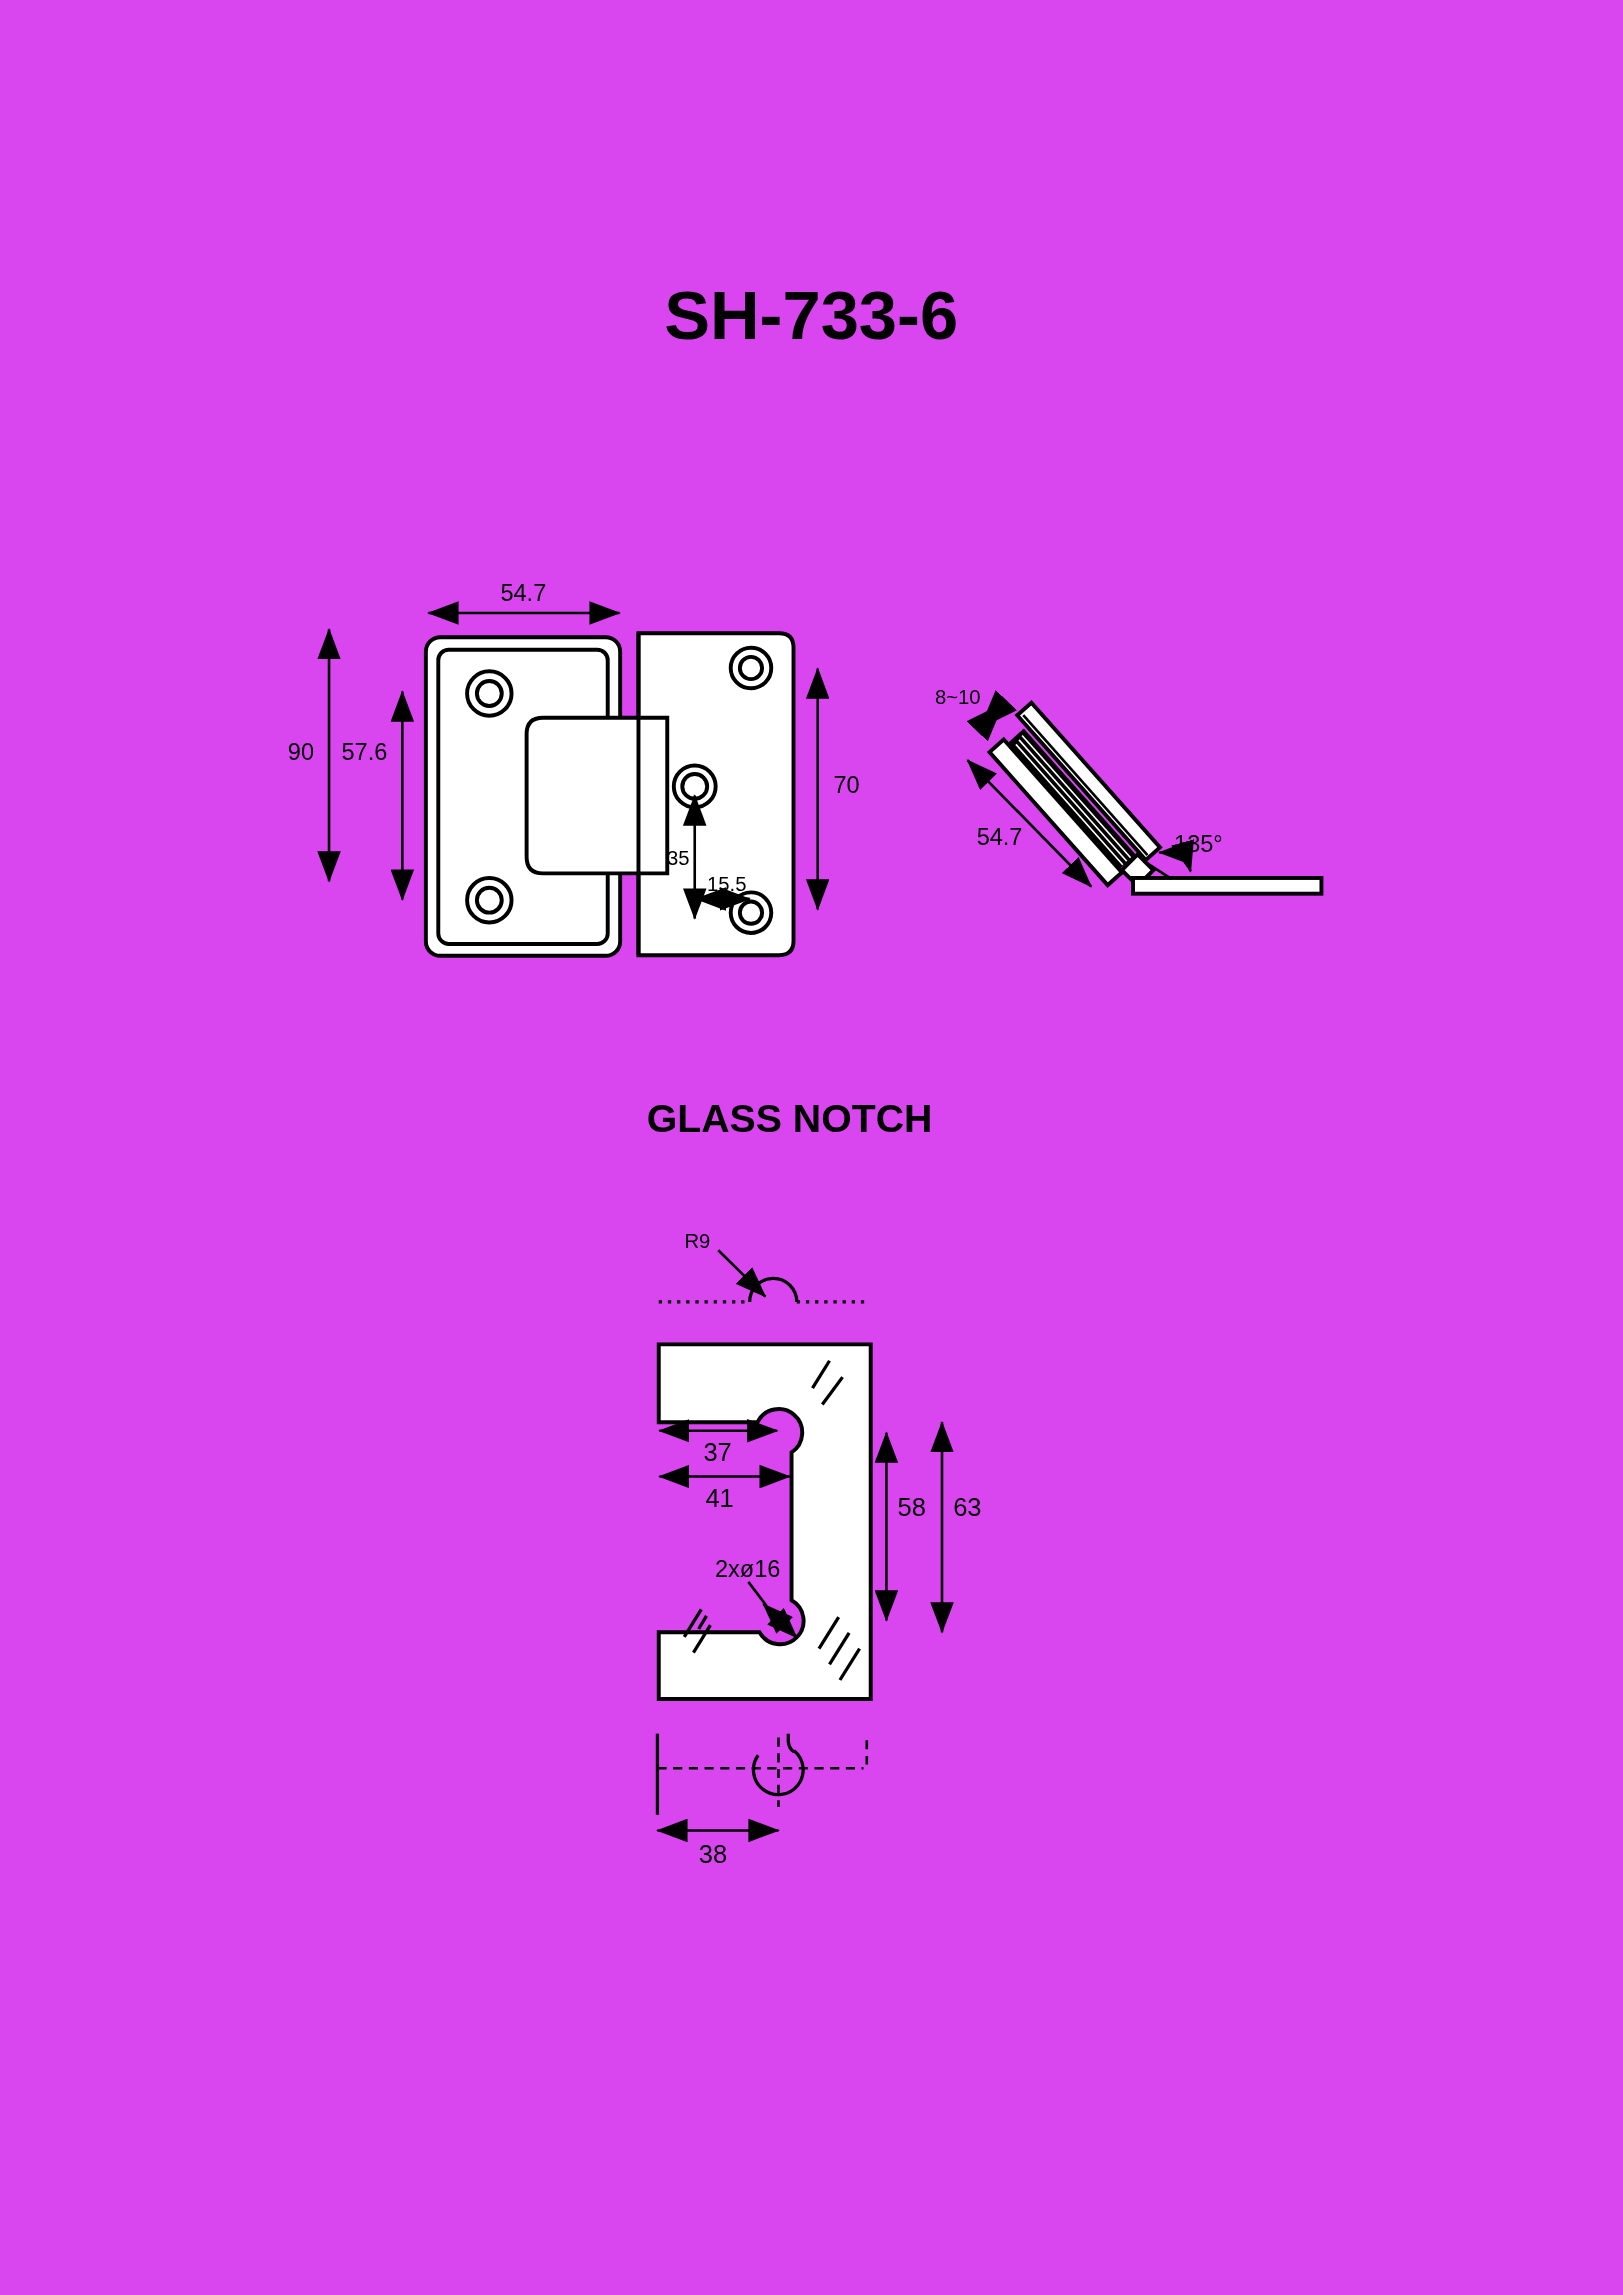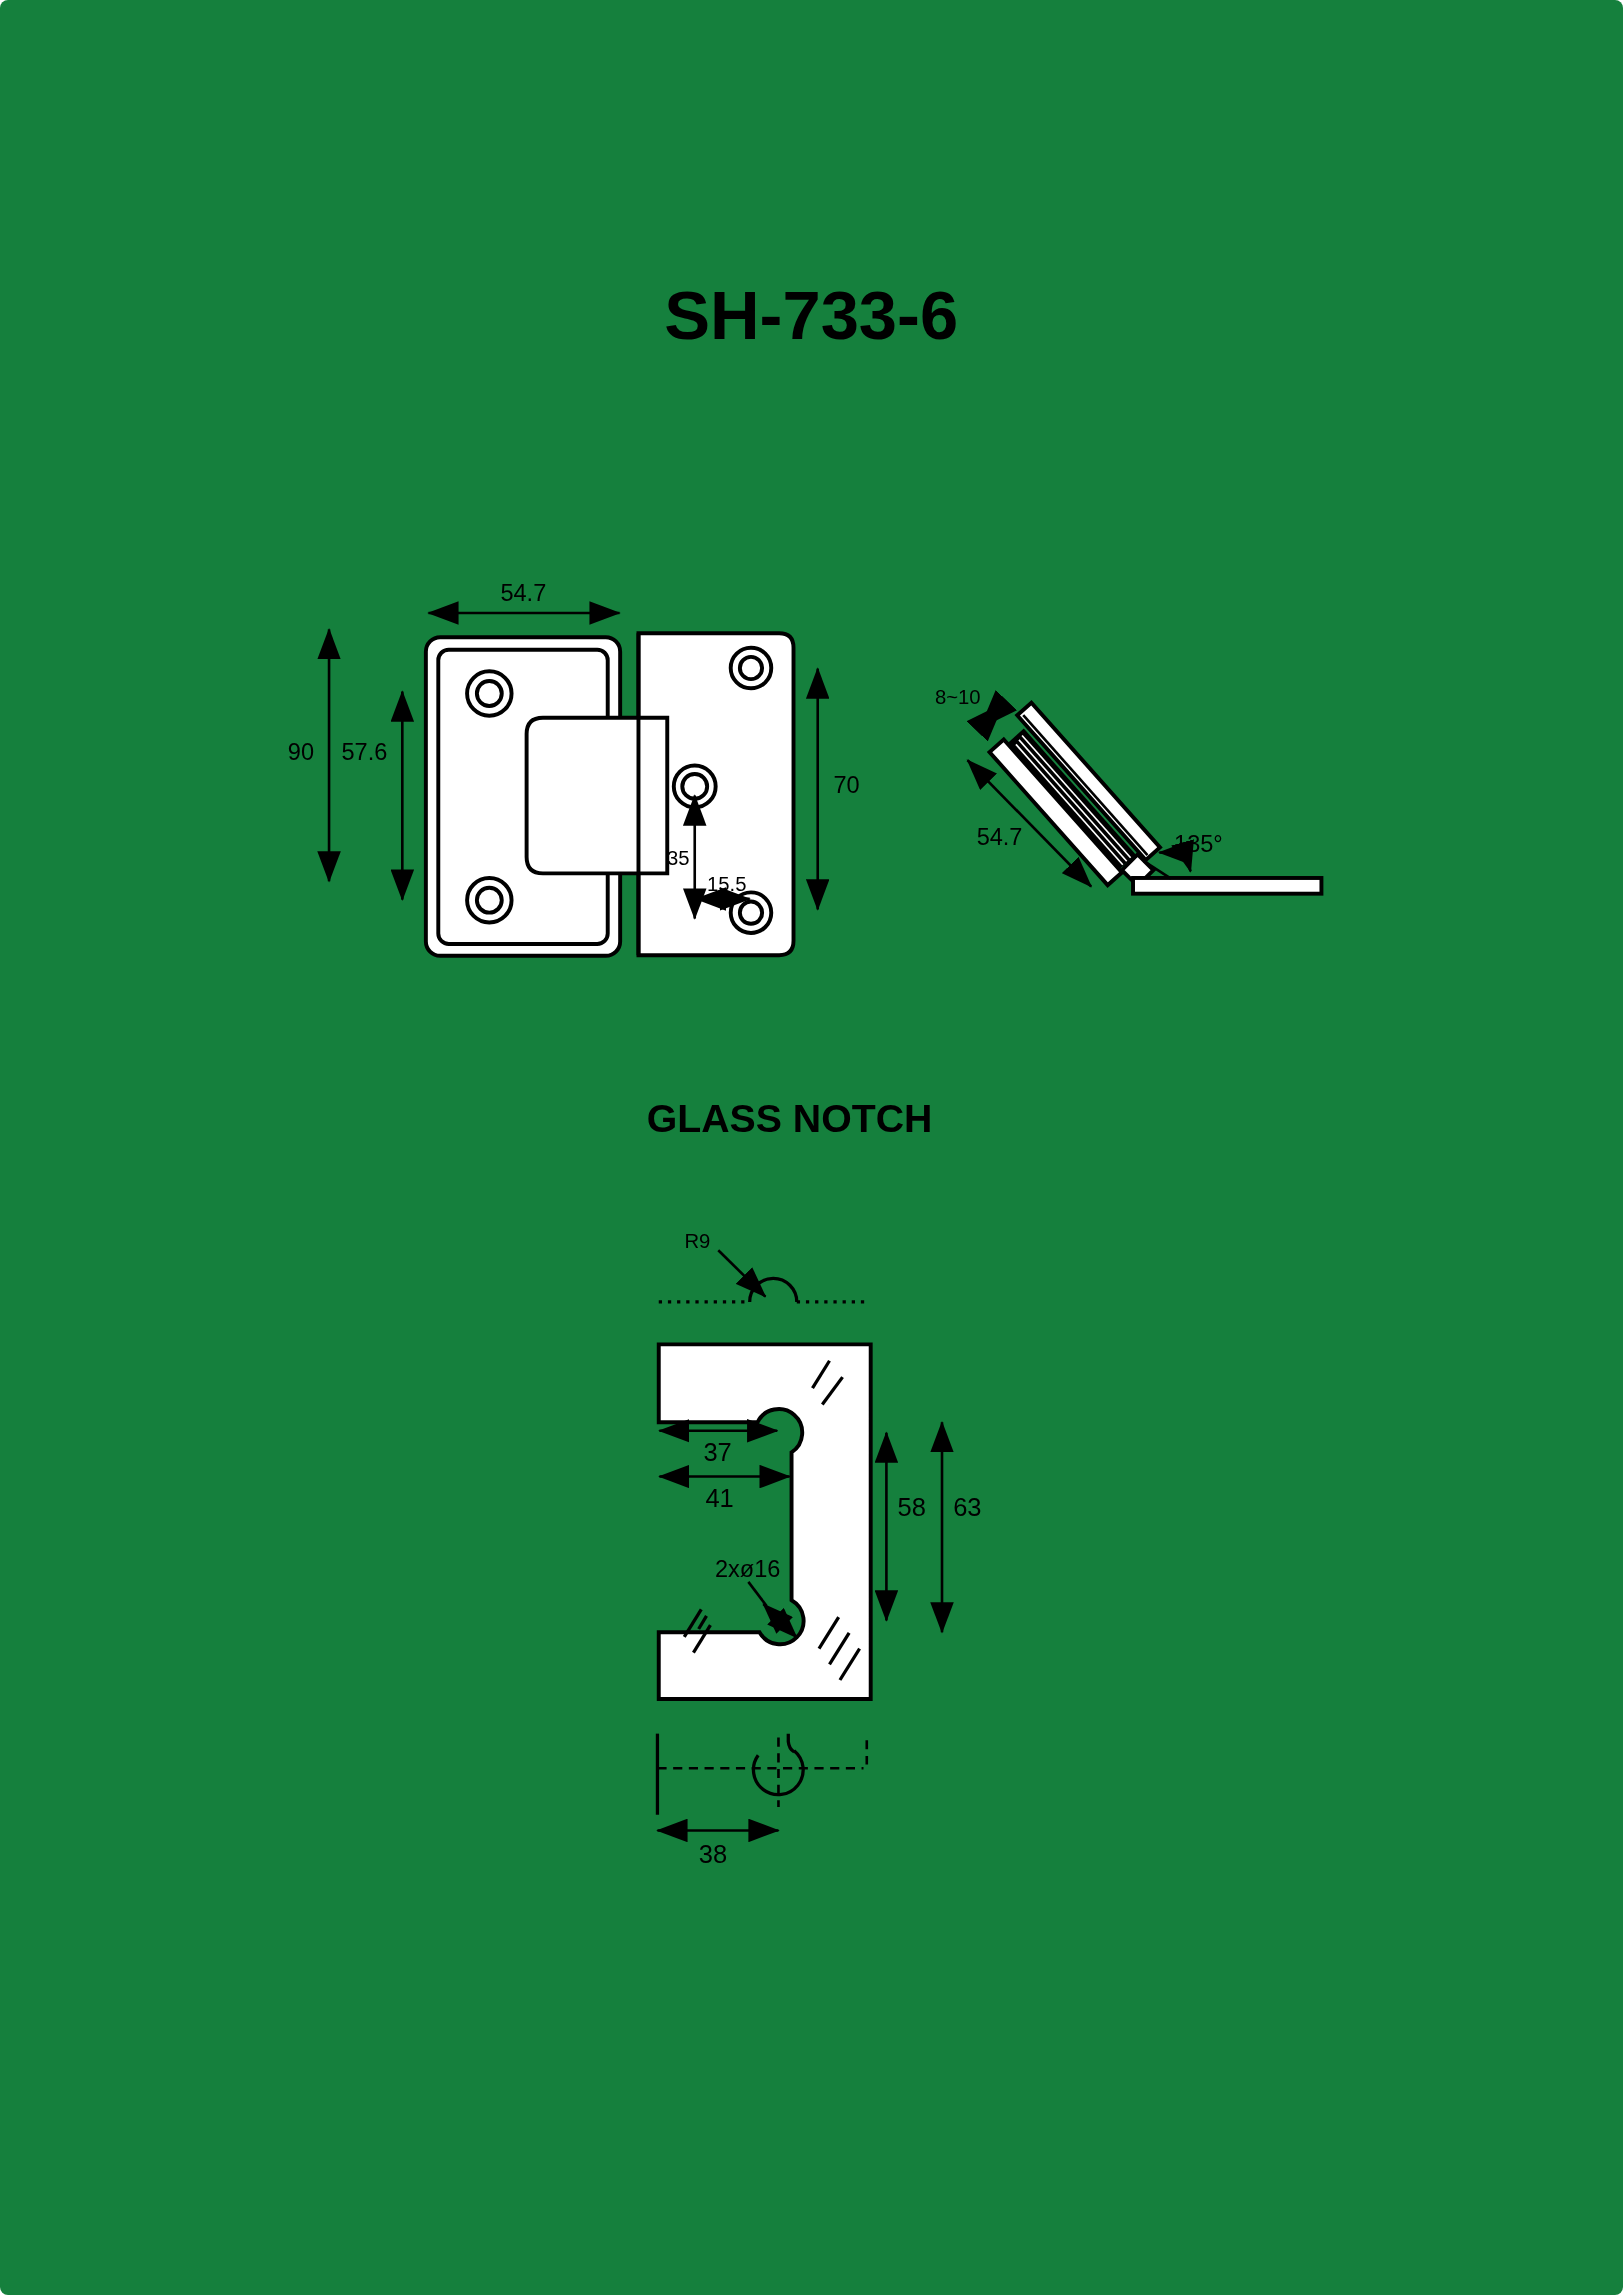--- a/index.html
+++ b/index.html
@@ -1,17 +1,17 @@
 <!DOCTYPE html>
 <html style="font-size:10.5px"><head>
 <meta charset="utf-8">
 <style>
   html,body{margin:0;padding:0;background:#ffffff;}
   body{font-family:"Liberation Sans", sans-serif;}
-  .sheet{position:relative;width:1623px;height:2295px;background:#15803d;overflow:hidden;border-radius:8px;}
+  .sheet{position:relative;width:1623px;height:2295px;background:#d946ef;overflow:hidden;}
   svg{display:block;}
   .title-text{font-family:"Liberation Sans", sans-serif;font-weight:bold;font-size:105px;fill:#000;}
   .h2-text{font-family:"Liberation Sans", sans-serif;font-weight:bold;font-size:60px;fill:#000;}
   .dim{font-family:"Liberation Sans", sans-serif;font-size:36px;fill:#000;}
   .dim-sm{font-family:"Liberation Sans", sans-serif;font-size:31px;fill:#000;}
   .dim-lg{font-family:"Liberation Sans", sans-serif;font-size:39px;fill:#000;}
   .outline{fill:#ffffff;stroke:#000000;stroke-width:6;}
   .thin{fill:none;stroke:#000000;stroke-width:4;}
   .mid{fill:none;stroke:#000000;stroke-width:5;}
 </style>

